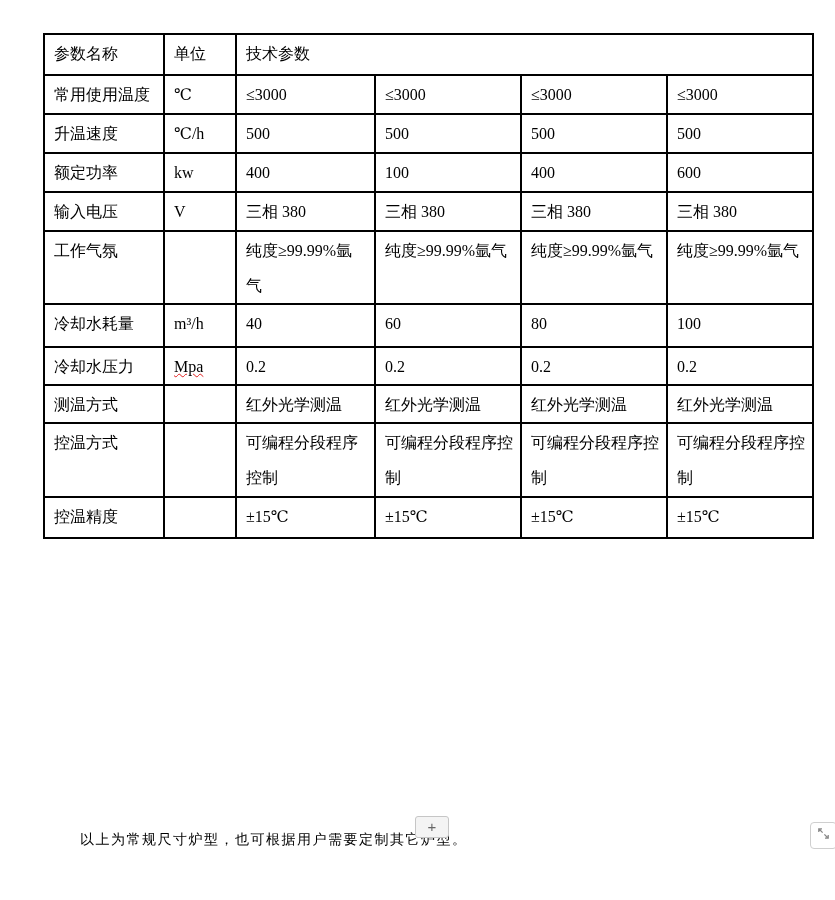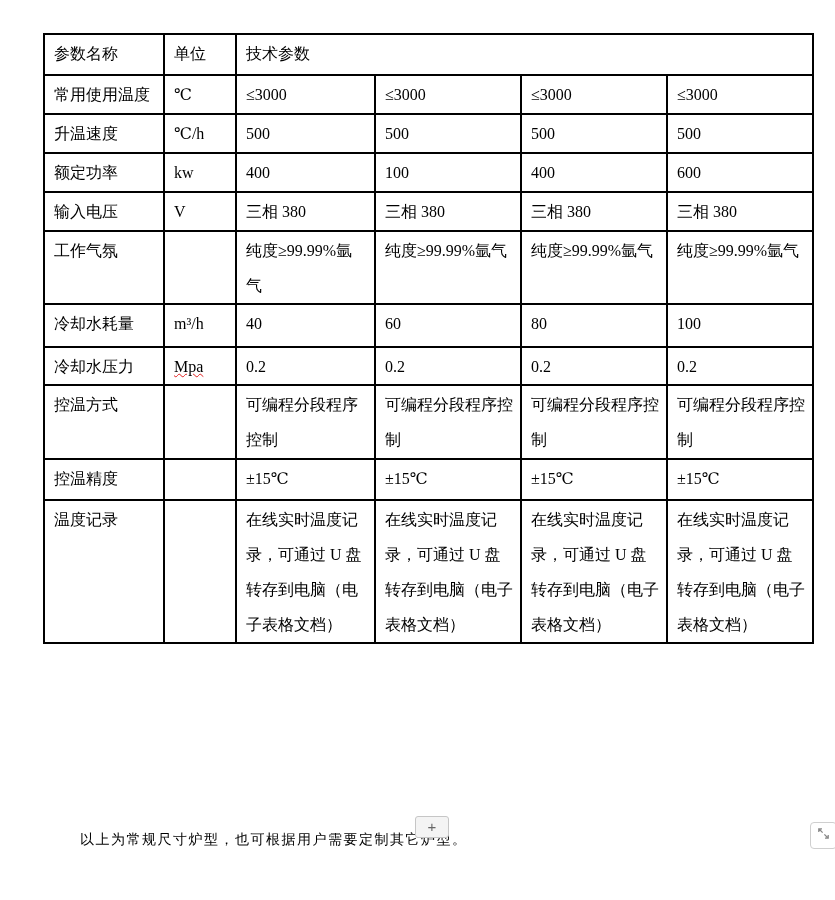--- a/index.html
+++ b/index.html
@@ -145,47 +145,47 @@
 
     <tr class="h35">
       <td>冷却水压力</td>
       <td class="spell-error">Mpa</td>
       <td>0.2</td>
       <td>0.2</td>
       <td>0.2</td>
       <td>0.2</td>
     </tr>
 
+    <tr class="h35">
+      <td>测温方式</td>
+      <td></td>
+      <td>红外光学测温</td>
+      <td>红外光学测温</td>
+      <td>红外光学测温</td>
+      <td>红外光学测温</td>
+    </tr>
 
     <tr class="h71">
       <td>控温方式</td>
       <td></td>
       <td>可编程分段程序控制</td>
       <td>可编程分段程序控制</td>
       <td>可编程分段程序控制</td>
       <td>可编程分段程序控制</td>
     </tr>
 
     <tr class="h38">
       <td>控温精度</td>
       <td></td>
       <td>±15℃</td>
       <td>±15℃</td>
       <td>±15℃</td>
       <td>±15℃</td>
     </tr>
 
-    <tr class="h140">
-      <td>温度记录</td>
-      <td></td>
-      <td>在线实时温度记录，可通过 U 盘转存到电脑（电子表格文档）</td>
-      <td>在线实时温度记录，可通过 U 盘转存到电脑（电子表格文档）</td>
-      <td>在线实时温度记录，可通过 U 盘转存到电脑（电子表格文档）</td>
-      <td>在线实时温度记录，可通过 U 盘转存到电脑（电子表格文档）</td>
-    </tr>
 
   </tbody>
 </table>
 
 <div class="insert-btn">+</div>
 
 <div class="note">以上为常规尺寸炉型，也可根据用户需要定制其它炉型。</div>
 
 <div class="resize-btn">
   <span>

